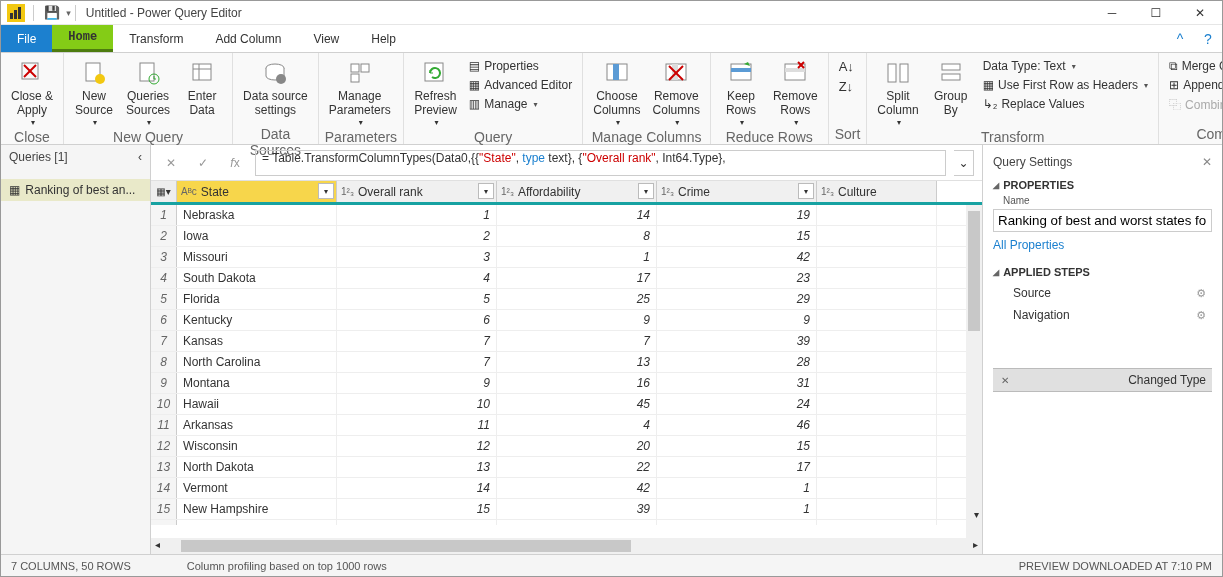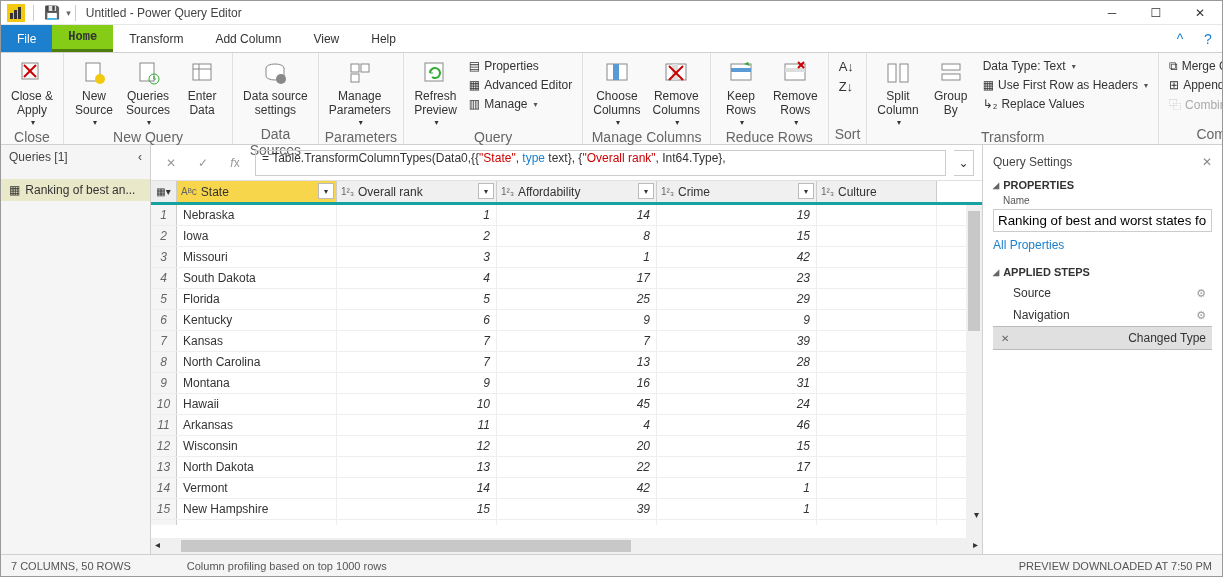--- a/index.html
+++ b/index.html
@@ -60,21 +60,21 @@
 .vscroll-ard{position:absolute;right:3px;bottom:18px;font-size:10px;}
 .settings-panel { width:240px; border-left:1px solid #d0d0d0; padding:6px 10px;}
 .settings-header { display:flex; justify-content:space-between; align-items:center; height:22px; color:#444;}
 .sect-head { font-weight:600; font-size:11px; margin:6px 0 4px 0; display:flex; align-items:center; gap:4px;}
 .sect-head::before { content:"◢"; font-size:8px; color:#666; transform:rotate(0deg);}
 .name-input { width:100%; border:1px solid #ccc; padding:3px 4px;}
 .link { color:#1c80cf; margin-top:6px; display:inline-block;}
 .steps-list { border:0; }
 .step-item { padding:4px 6px 4px 20px; display:flex; justify-content:space-between; align-items:center;}
 .step-item .gear { color:#999; font-size:11px;}
-.step-item.active { background:#e0e0e0; border-top:1px solid #bbb; border-bottom:1px solid #bbb;}
+.step-item.active { background:#e0e0e0; border-top:1px solid #bbb; border-bottom:1px solid #bbb;margin-top:42px;}
 .step-item.active::before{content:"✕"; position:relative; left:-12px; margin-right:-10px; color:#666; font-size:10px;}
 .status-bar { height:22px; border-top:1px solid #d0d0d0; display:flex; align-items:center; padding:0 10px; background:#f5f5f5; font-size:11px; color:#555;}
 .status-bar .spacer{flex:1;}
 svg{display:block;}
 </style>
 </head>
 <body>
 
 <div class="title-bar">
   <div class="app-icon">
@@ -587,14 +587,14 @@
           <span>Changed Type</span>
         </div>
     </div>
   </div>
 </div>
 
 <div class="status-bar">
   <span>7 COLUMNS, 50 ROWS</span>
   <span style="margin-left:16px;padding-left:40px;">Column profiling based on top 1000 rows</span>
   <div class="spacer"></div>
-  <span>PREVIEW DOWNLOADED AT 7:50 PM</span>
+  <span>PREVIEW DOWNLOADED AT 7:10 PM</span>
 </div>
 
 </body></html>

